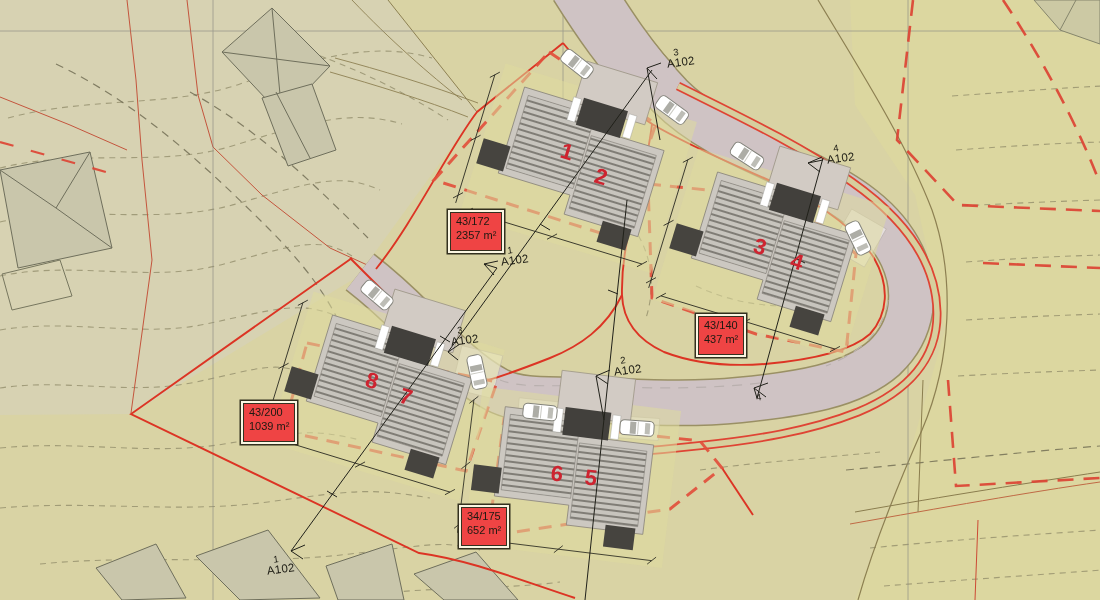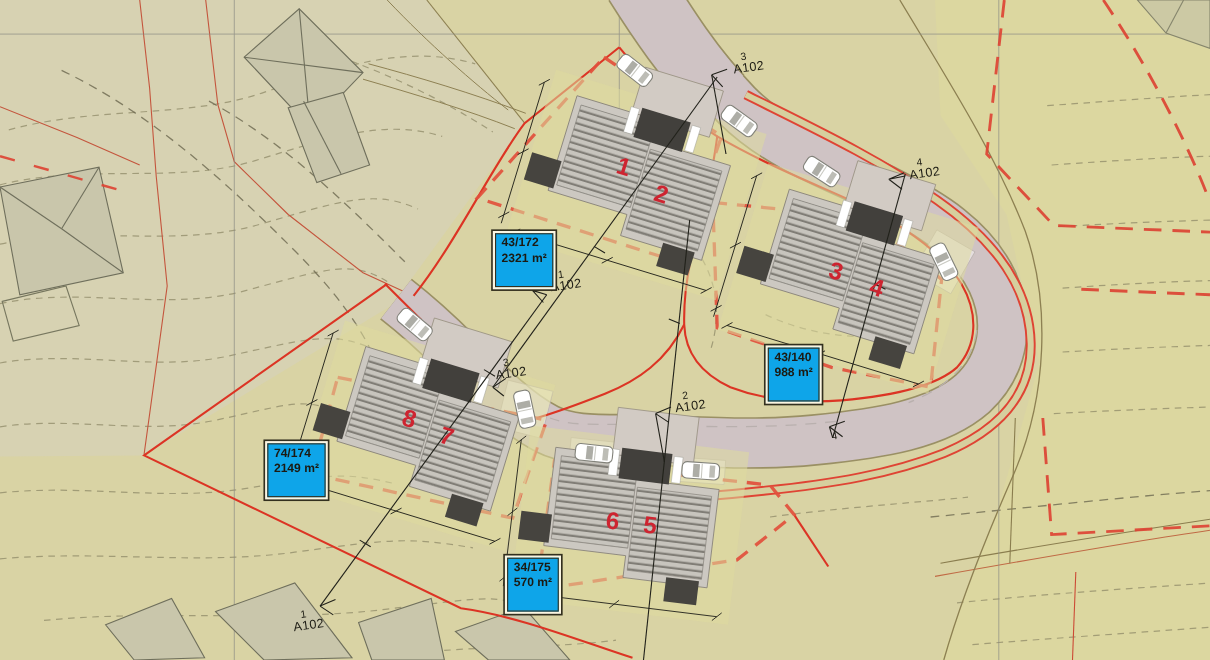--- a/index.html
+++ b/index.html
@@ -1,21 +1,21 @@
 <!DOCTYPE html>
 <html><head>
 <meta charset="utf-8">
 <style>
   html,body{margin:0;padding:0;background:#888;}
   #stage{position:relative;width:1100px;height:600px;overflow:hidden;background:#d9d3a4;
          font-family:"Liberation Sans",sans-serif;}
   #stage svg{position:absolute;left:0;top:0;}
-  .pbox{position:absolute;background:#0ea5e9;border:1.5px solid #33301f;
+  .pbox{position:absolute;background:#ef4444;border:1.5px solid #33301f;
         box-shadow:0 0 0 2px #fbf6e2,0 0 0 3.5px #33301f;
-        padding:1px 5px 18px 5px;font-weight:bold;font-size:11px;line-height:14px;
+        padding:1px 5px 8px 5px;font-weight:normal;font-size:11px;line-height:14px;
         color:#1c1a12;white-space:nowrap;z-index:30;}
   .marker{position:absolute;color:#1d1c14;transform:rotate(-8deg);z-index:25;line-height:11px;}
   .marker .num{font-size:9.5px;margin-left:8px;}
   .marker .code{font-size:11.5px;letter-spacing:.3px;}
   .hnum{position:absolute;font-weight:bold;font-size:22px;color:#ce2430;z-index:20;
         transform:translate(-50%,-50%) rotate(var(--r,17deg));}
 </style>
 </head>
 <body>
 
@@ -217,33 +217,33 @@
     <use href="#car" transform="translate(858,238) rotate(64)"></use>
     <use href="#car" transform="translate(477,372) rotate(78)"></use>
     <use href="#car" transform="translate(540,412) rotate(6)"></use>
     <use href="#car" transform="translate(637,428) rotate(4)"></use>
     <use href="#car" transform="translate(377,295) rotate(40)"></use>
   </g>
 </svg>
 
 <div class="pbox" style="left:450px;top:212px">
   <div>43/172</div>
-  <div>2321 m²</div>
+  <div>2357 m²</div>
 </div>
 <div class="pbox" style="left:698px;top:316px">
   <div>43/140</div>
-  <div>988 m²</div>
+  <div>437 m²</div>
 </div>
 <div class="pbox" style="left:243px;top:403px">
-  <div>74/174</div>
-  <div>2149 m²</div>
+  <div>43/200</div>
+  <div>1039 m²</div>
 </div>
 <div class="pbox" style="left:461px;top:507px">
   <div>34/175</div>
-  <div>570 m²</div>
+  <div>652 m²</div>
 </div>
 
 <div class="marker" style="left:666px;top:46px">
   <div class="num">3</div>
   <div class="code">A102</div>
 </div>
 <div class="marker" style="left:826px;top:142px">
   <div class="num">4</div>
   <div class="code">A102</div>
 </div>

